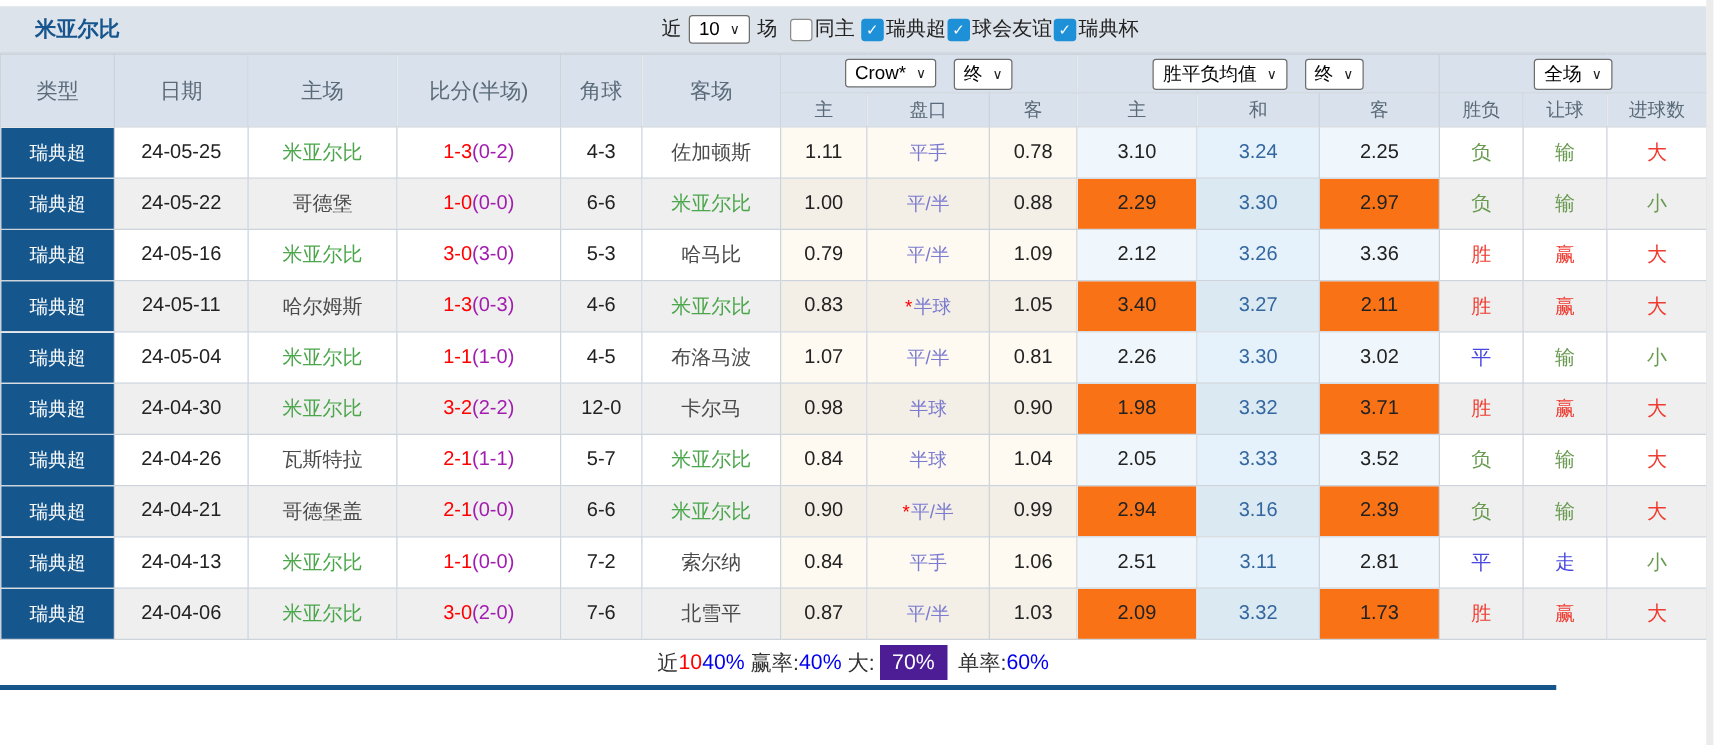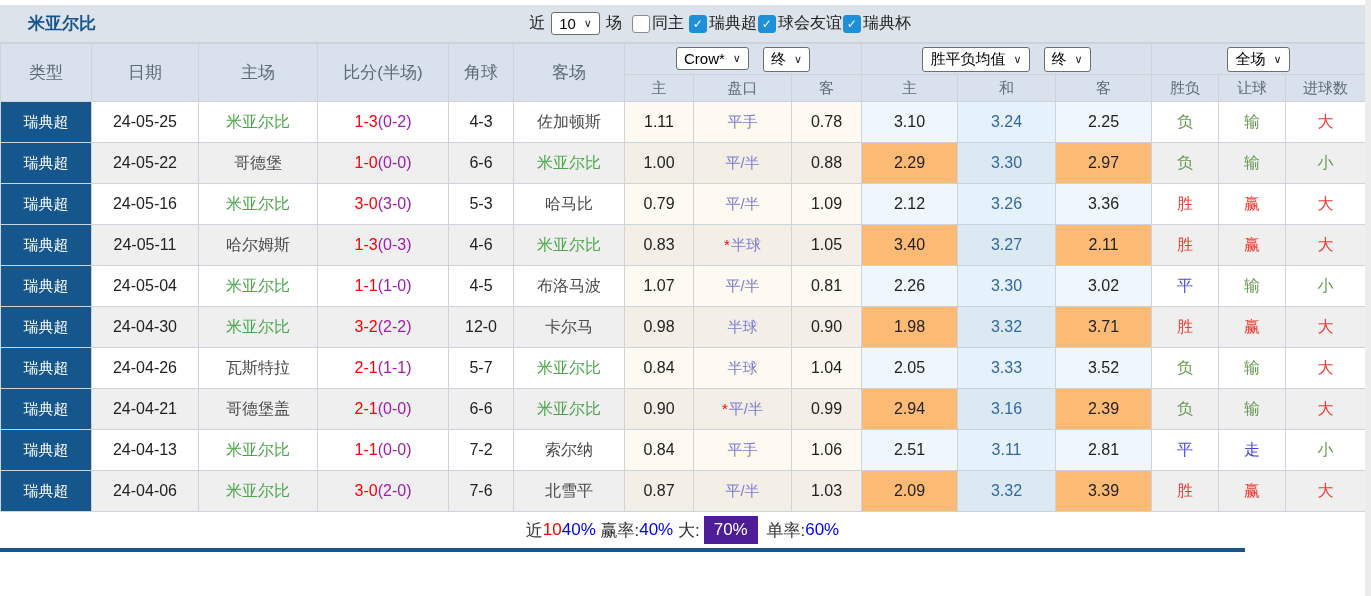--- a/index.html
+++ b/index.html
@@ -48,21 +48,21 @@
   td{height:40px;font-size:16px;color:#222;background:#fff;}
   tr.even td{background:#efefef;}
   td.lg{background:#15568d;color:#fff;font-size:15px;}
   tr.even td.lg,tr.odd td.lg{background:#15568d;}
   td.tm{color:#4a4a4a;}
   td.tm.self{color:#4ca64c;}
   .ft{color:#ff0000;} .hf{color:#a21caf;}
   tr.odd td.od{background:#fefaf1;} tr.even td.od{background:#f3eee6;}
   td.pan{color:#7b7bd0;font-size:15px;}
   .star{color:#ff0000;margin-right:1px;}
-  tr.odd td.av{background:#f0f7fc;} tr.even td.av{background:#fdba74;}
+  tr.odd td.av{background:#f0f7fc;} tr.even td.av{background:#f97316;}
   tr.odd td.av-mid{background:#e6f2fb;} tr.even td.av-mid{background:#dbe9f3;}
   td.av-mid{color:#34679f;}
   .t-red{color:#f03b30;} .t-green{color:#689a50;} .t-draw{color:#4747e0;}
 
   
   .summary{width:1365px;height:36px;display:flex;align-items:center;justify-content:center;
            font-size:17px;color:#333;}
   .sg{white-space:pre;}
   .sg-red{color:#ff0000;}
   .sg-blue{color:#0000ee;}
@@ -337,21 +337,21 @@
           <td>24-04-06</td>
           <td class="tm self">米亚尔比</td>
           <td><span class="ft">3-0</span><span class="hf">(2-0)</span></td>
           <td>7-6</td>
           <td class="tm ">北雪平</td>
           <td class="od">0.87</td>
           <td class="od pan">平/半</td>
           <td class="od">1.03</td>
           <td class="av">2.09</td>
           <td class="av av-mid">3.32</td>
-          <td class="av">3.39</td>
+          <td class="av">1.73</td>
           <td class="t-red">胜</td>
           <td class="t-red">赢</td>
           <td class="t-red">大</td>
         </tr>
       </tbody>
   </table>
 
   <div class="summary">
       <span class="sg sg-plain">近</span>
       <span class="sg sg-red">10</span>

